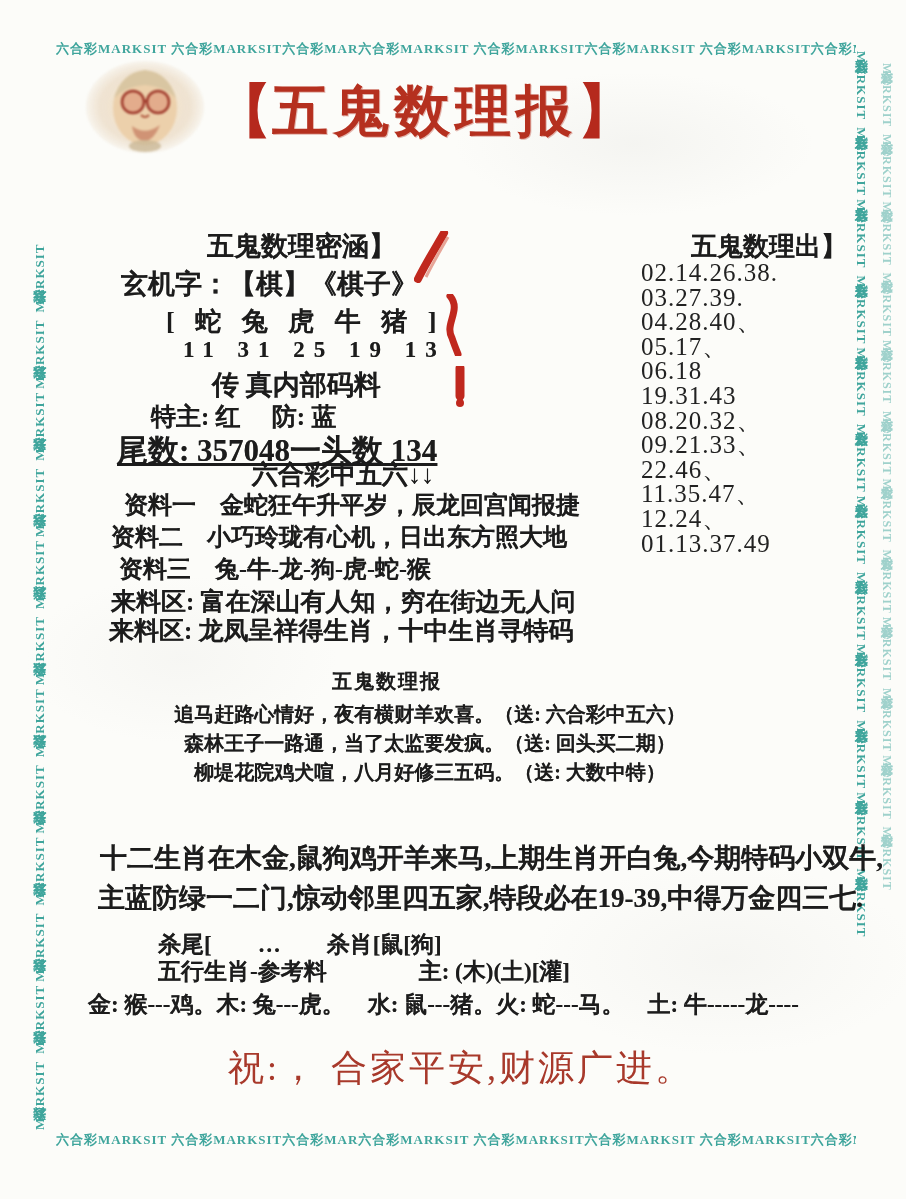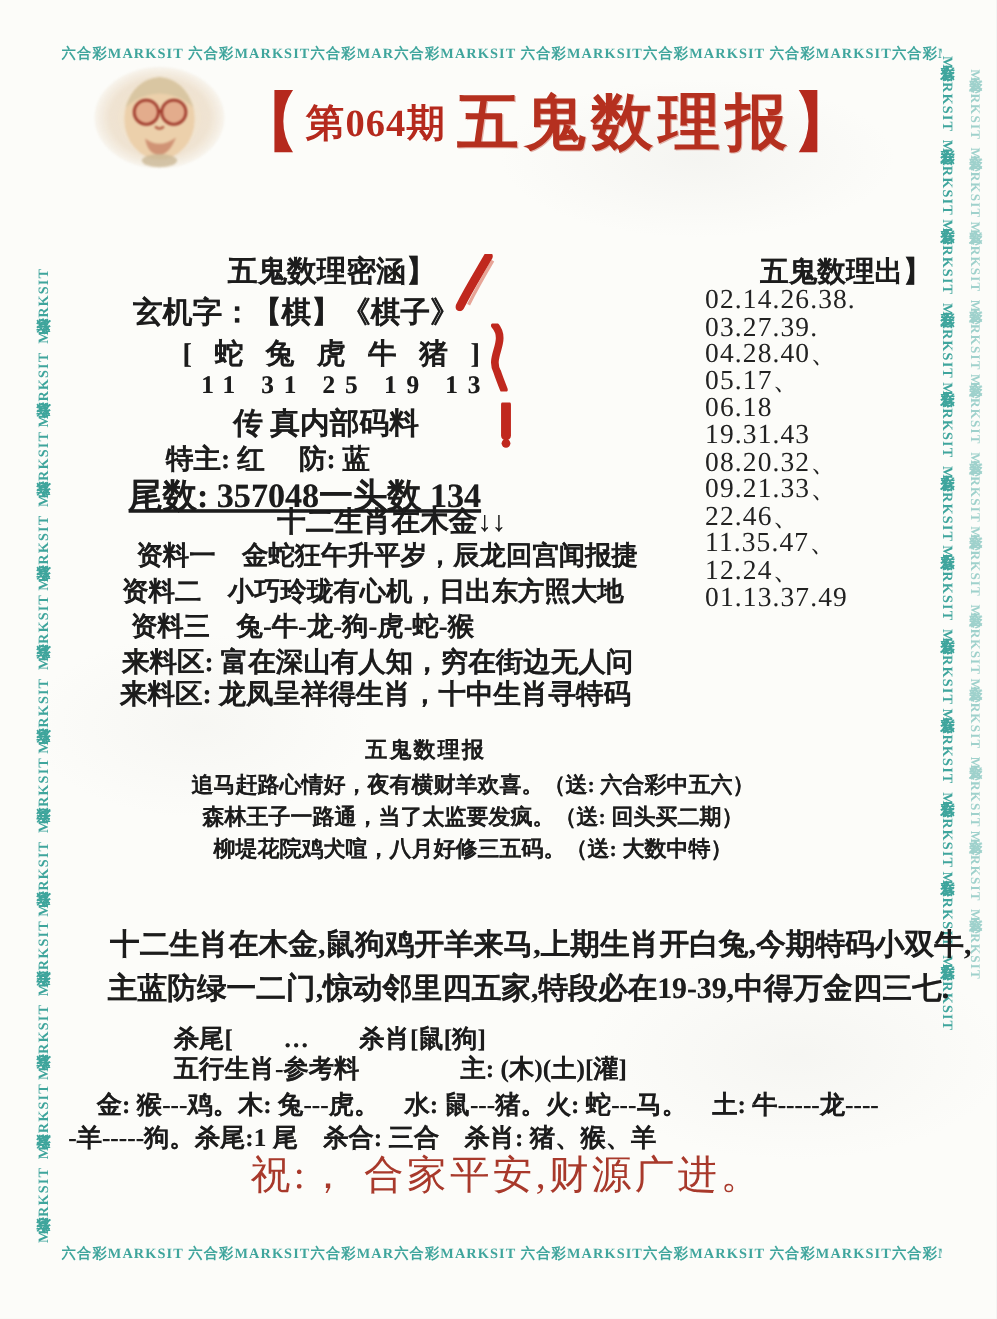--- a/index.html
+++ b/index.html
@@ -67,34 +67,33 @@
       <circle cx="74" cy="42" r="11" fill="rgba(205,90,70,.30)" stroke="#a03a2c" stroke-width="2.5"></circle>
       <line x1="60" y1="41" x2="63" y2="41" stroke="#a03a2c" stroke-width="2.5"></line>
       <path d="M57,55 Q61,59 65,55" stroke="#b0563e" stroke-width="2" fill="none"></path>
       <path d="M48,66 Q61,76 76,65 Q70,80 61,81 Q50,80 48,66" fill="#c77f63" opacity=".75"></path>
       <ellipse cx="61" cy="86" rx="16" ry="6" fill="#cbb896" opacity=".8"></ellipse>
     </svg>
   </div>
 
   <div class="abs titleRow">
     <span class="bracket">【</span>
-    <span class="issue">第064期</span>
     <span class="bigtitle">五鬼数理报</span>
     <span class="bracket">】</span>
   </div>
 
 
   <div class="abs t" style="left:207px;top:228px;font-size:27px;">五鬼数理密涵】</div>
   <div class="abs t" style="left:121px;top:266px;font-size:27px;">玄机字：【棋】《棋子》</div>
   <div class="abs t" style="left:166px;top:304px;font-size:26px;letter-spacing:7px;">[ 蛇 兔 虎 牛 猪 ]</div>
   <div class="abs t" style="left:183px;top:337px;font-size:23px;letter-spacing:9px;">11 31 25 19 13</div>
   <div class="abs t" style="left:212px;top:367px;font-size:27px;">传 真内部码料</div>
   <div class="abs t" style="left:151px;top:400px;font-size:25px;">特主: 红　 防: 蓝</div>
   <div class="abs t" style="left:117px;top:430px;font-size:31px;text-decoration:underline;">尾数: 357048一头数 134</div>
-  <div class="abs t" style="left:252px;top:457px;font-size:26px;">十二生肖在木金↓↓</div>
+  <div class="abs t" style="left:252px;top:457px;font-size:26px;">六合彩中五六↓↓</div>
   <div class="abs t" style="left:124px;top:489px;font-size:24px;">资料一　金蛇狂午升平岁，辰龙回宫闻报捷</div>
   <div class="abs t" style="left:111px;top:521px;font-size:24px;">资料二　小巧玲珑有心机，日出东方照大地</div>
   <div class="abs t" style="left:119px;top:553px;font-size:24px;">资料三　兔-牛-龙-狗-虎-蛇-猴</div>
   <div class="abs t" style="left:111px;top:585px;font-size:25px;">来料区: 富在深山有人知，穷在街边无人问</div>
   <div class="abs t" style="left:109px;top:614px;font-size:25px;filter:blur(.5px);">来料区: 龙凤呈祥得生肖，十中生肖寻特码</div>
 
   <div class="mark" style="left:414px;top:231px;">
     <svg width="36" height="52" viewBox="0 0 36 52">
       <path d="M30,2 C22,16 12,32 4,48" stroke="#c0281e" stroke-width="8" fill="none" stroke-linecap="round"></path>
       <path d="M34,6 C27,18 19,32 12,46" stroke="#d86a56" stroke-width="3" fill="none" opacity=".6"></path>
@@ -134,17 +133,16 @@
     <div class="t">森林王子一路通，当了太监要发疯。（送: 回头买二期）</div>
     <div class="t">柳堤花院鸡犬喧，八月好修三五码。（送: 大数中特）</div>
   </div>
 
   <div class="abs t" style="left:100px;top:840px;font-size:27px;">十二生肖在木金,鼠狗鸡开羊来马,上期生肖开白兔,今期特码小双牛,</div>
   <div class="abs t" style="left:98px;top:880px;font-size:27px;">主蓝防绿一二门,惊动邻里四五家,特段必在19-39,中得万金四三七.</div>
 
   <div class="abs t" style="left:158px;top:929px;font-size:23px;">杀尾[　　…　　杀肖[鼠[狗]</div>
   <div class="abs t" style="left:158px;top:956px;font-size:23px;">五行生肖-参考料　　　　主: (木)(土)[灌]</div>
   <div class="abs t" style="left:88px;top:989px;font-size:23px;">金: 猴---鸡。木: 兔---虎。　水: 鼠---猪。火: 蛇---马。　土: 牛-----龙----</div>
-  <div class="abs t" style="left:62px;top:1019px;font-size:23px;">-羊-----狗。杀尾:1 尾　杀合: 三合　杀肖: 猪、猴、羊</div>
 
   <div class="abs blessing" style="left:228px;top:1044px;">祝:，  合家平安,财源广进。</div>
 
 </div>
 
 </body></html>

